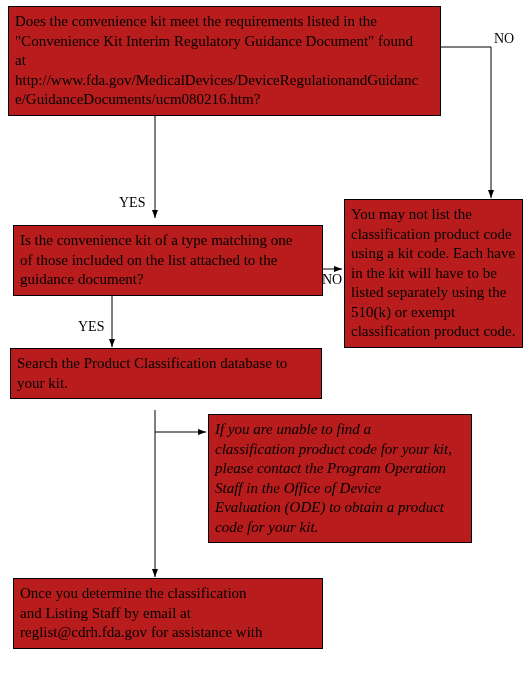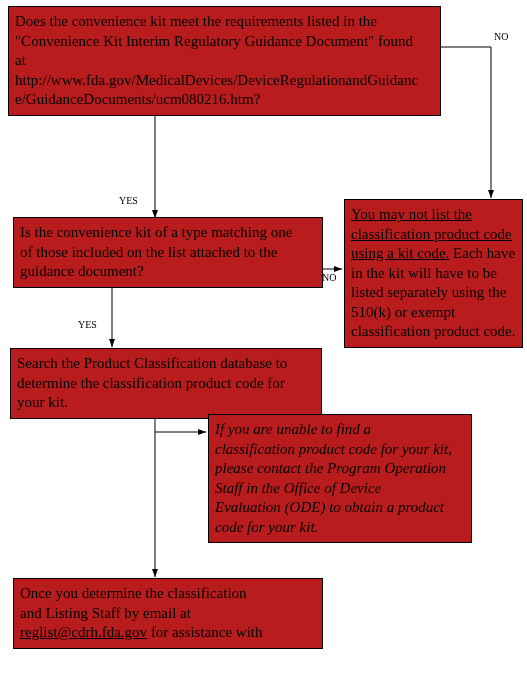--- a/index.html
+++ b/index.html
@@ -1,19 +1,19 @@
 <!DOCTYPE html>
 <html><head>
 <meta charset="utf-8">
 <style>
 body{margin:0;padding:0;font-family:"Times New Roman",serif;font-size:15px;background:#fff;color:#000;}
 .canvas{position:relative;width:527px;height:686px;}
 .box{position:absolute;border:1px solid #000;background:#b91c1c;padding:5px 6px;line-height:1.3;}
-.lbl{position:absolute;font-size:10px;}
-.u{text-decoration:underline;margin-top:8px;}
+.lbl{position:absolute;font-size:14px;}
+.u{margin-top:8px;}
 svg{position:absolute;top:0;left:0;}
 </style>
 </head>
 <body>
 
 <div class="canvas">
 
 <svg width="527" height="686">
   <defs>
     <marker id="ah" markerWidth="10" markerHeight="10" refX="8" refY="3" orient="auto">
@@ -38,39 +38,38 @@
 </svg>
 
 <div class="box" style="left:8px;top:6px;width:419px;">
   <div>Does the convenience kit meet the requirements listed in the</div>
   <div>"Convenience Kit Interim Regulatory Guidance Document" found</div>
   <div>at</div>
   <div>http://www.fda.gov/MedicalDevices/DeviceRegulationandGuidanc</div>
   <div>e/GuidanceDocuments/ucm080216.htm?</div>
 </div>
 
-<div class="box" style="left:13px;top:217px;width:296px;">
+<div class="box" style="left:13px;top:225px;width:296px;">
   <div>Is the convenience kit of a type matching one</div>
   <div>of those included on the list attached to the</div>
   <div>guidance document?</div>
 </div>
 
 <div class="box" style="left:344px;top:199px;width:165px;">
   <div><span class="u">You may not list the</span></div>
   <div><span class="u">classification product code</span></div>
   <div><span class="u">using a kit code.</span><span>  Each have</span></div>
   <div>in the kit will have to be</div>
   <div>listed separately using the</div>
   <div>510(k) or exempt</div>
   <div>classification product code.</div>
 </div>
 
 <div class="box" style="left:10px;top:348px;width:298px;">
   <div>Search the Product Classification database to</div>
-  <div>determine the classification product code for</div>
   <div>your kit.</div>
 </div>
 
 <div class="box" style="left:208px;top:414px;width:250px;font-style:italic;">
   <div>If you are unable to find a</div>
   <div>classification product code for your kit,</div>
   <div>please contact the Program Operation</div>
   <div>Staff in the Office of Device</div>
   <div>Evaluation (ODE) to obtain a product</div>
   <div>code for your kit.</div>

